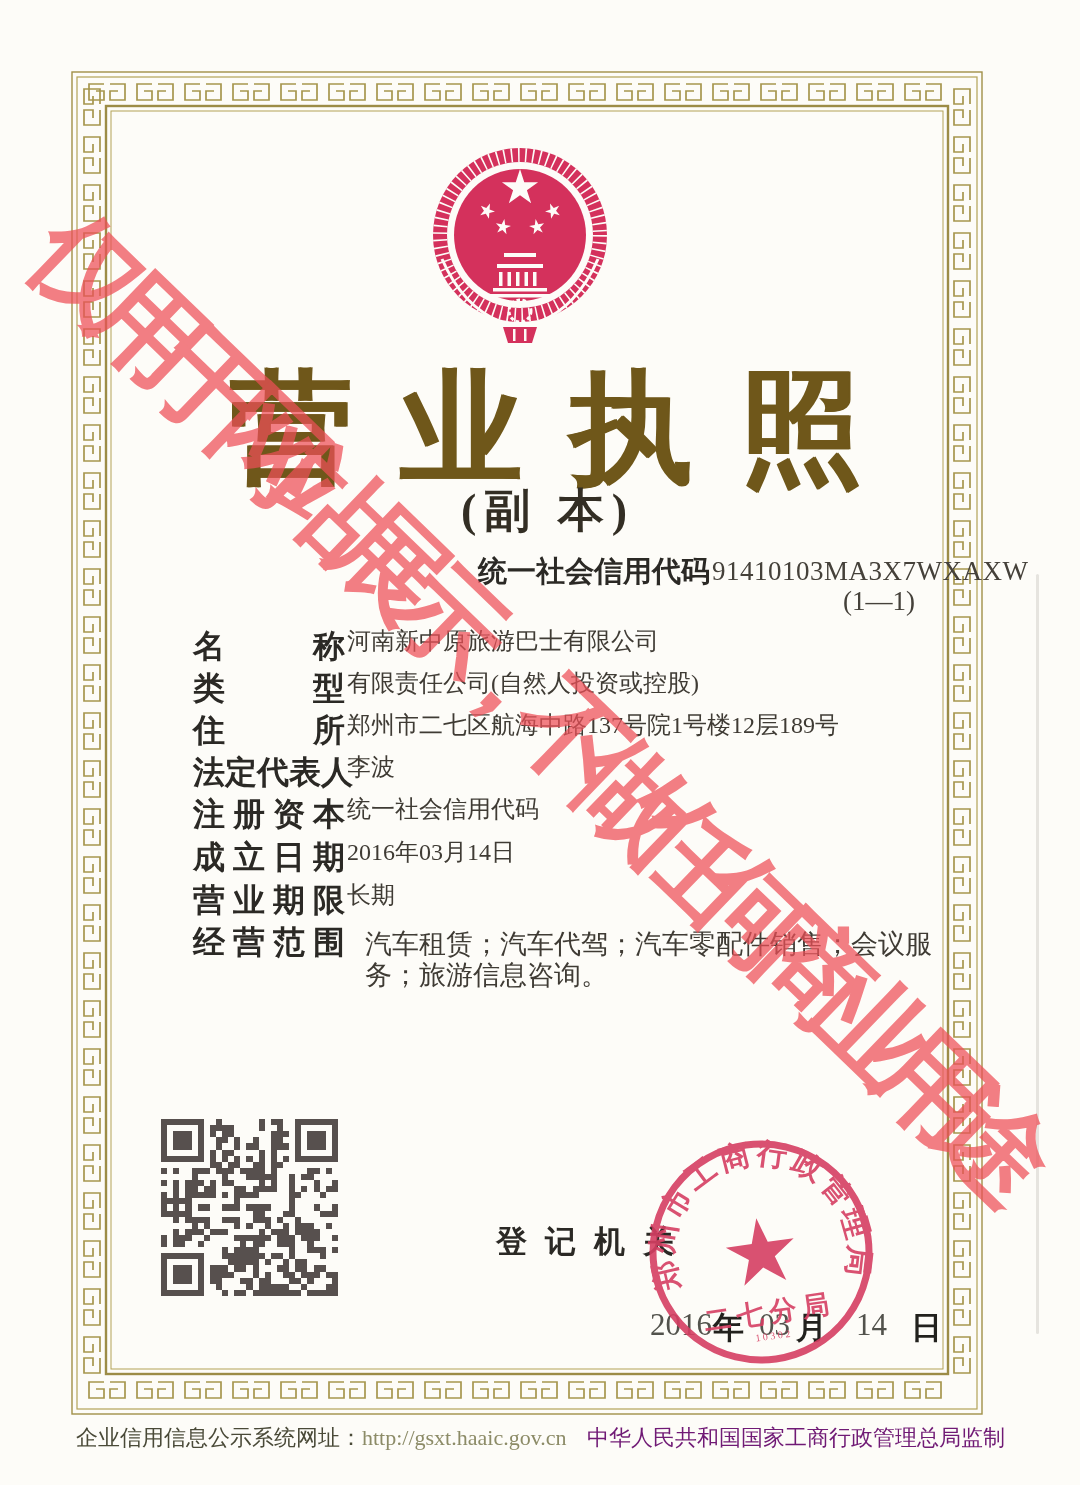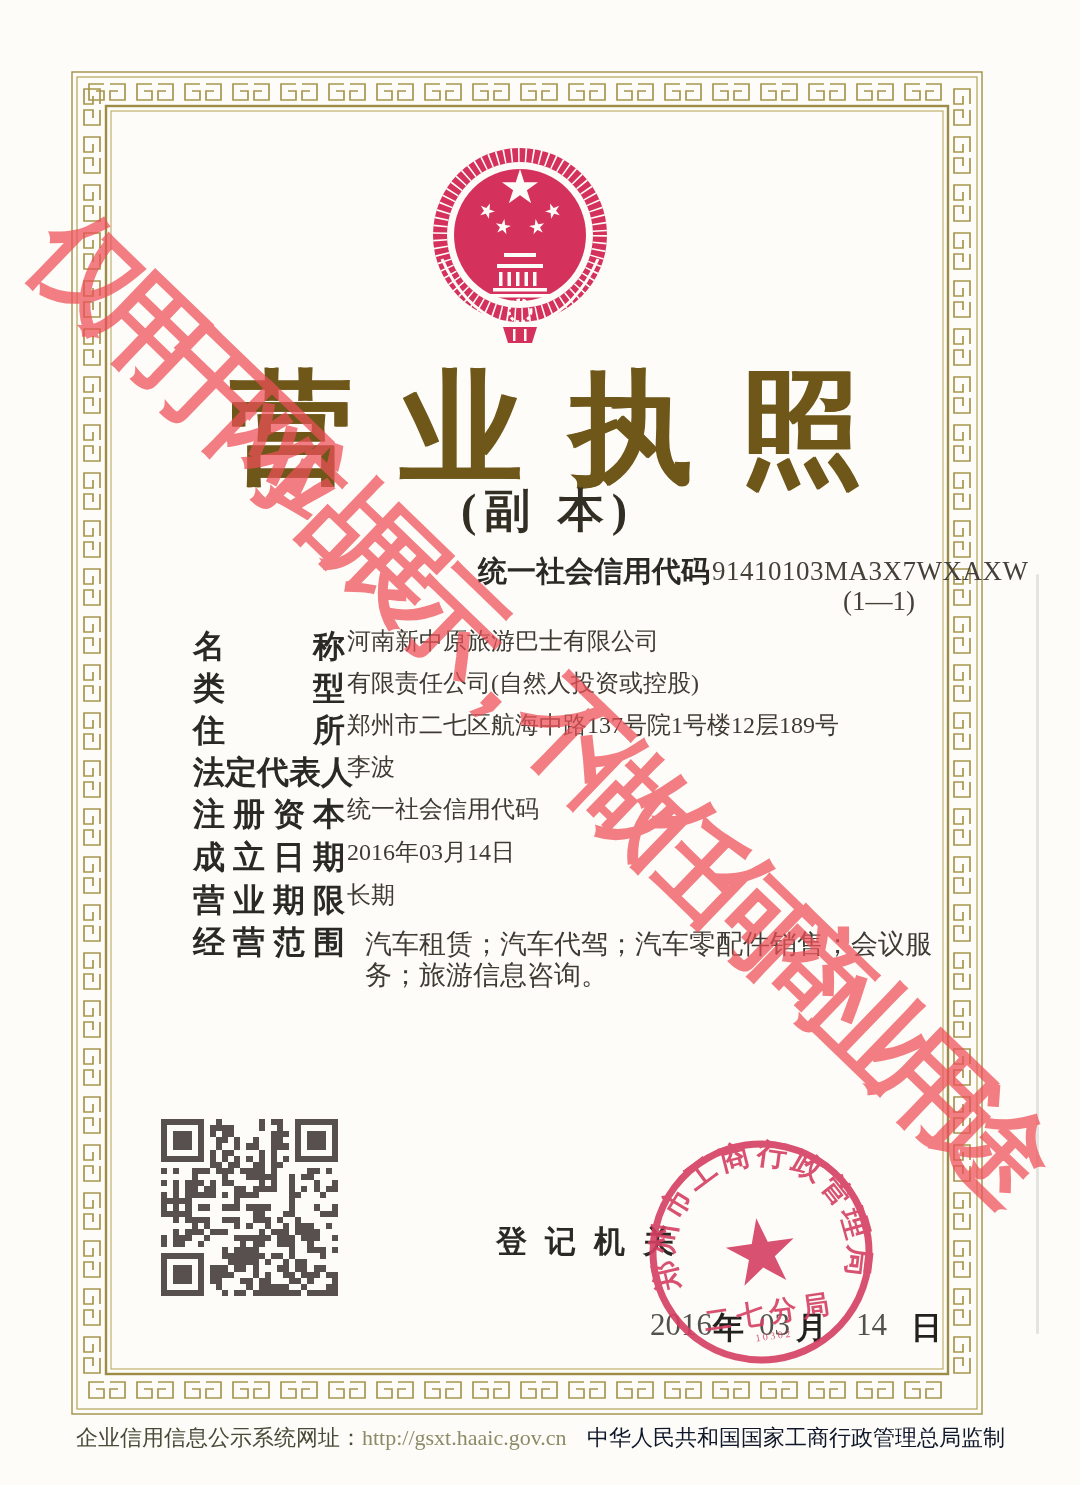--- a/index.html
+++ b/index.html
@@ -44,21 +44,21 @@
   #registry-label{position:absolute;left:496px;top:1221px;z-index:2;
     font-family:"Liberation Sans","DejaVu Sans",sans-serif;font-weight:700;
     font-size:31px;letter-spacing:18px;color:#2b2925;}
   .date-piece{position:absolute;top:1307px;z-index:2;font-size:31px;color:#52524c;}
   .date-unit{font-family:"Liberation Sans","DejaVu Sans",sans-serif;font-weight:700;color:#22211d;}
   #seal{position:absolute;left:645px;top:1136px;z-index:3;opacity:.9;
     transform:rotate(-8deg);}
   
   #footer-left{position:absolute;left:76px;top:1423px;z-index:2;font-size:22px;color:#4a4a38;}
   #footer-left .url{color:#8c8b67;}
-  #footer-right{position:absolute;right:75px;top:1423px;z-index:2;font-size:22px;color:#0f172a;}
+  #footer-right{position:absolute;right:75px;top:1423px;z-index:2;font-size:22px;color:#701a75;}
   
   #watermark{position:absolute;left:100px;top:182px;z-index:4;white-space:nowrap;
     font-family:"Liberation Sans","DejaVu Sans",sans-serif;font-weight:700;
     font-size:108px;letter-spacing:-24px;opacity:.72;
     transform:rotate(44deg);transform-origin:0 0;pointer-events:none;}
   #scan-line{position:absolute;left:1036px;top:574px;width:3px;height:760px;
     background:#e6e4df;z-index:1;border-radius:2px;}
 </style>
 </head>
 <body>

